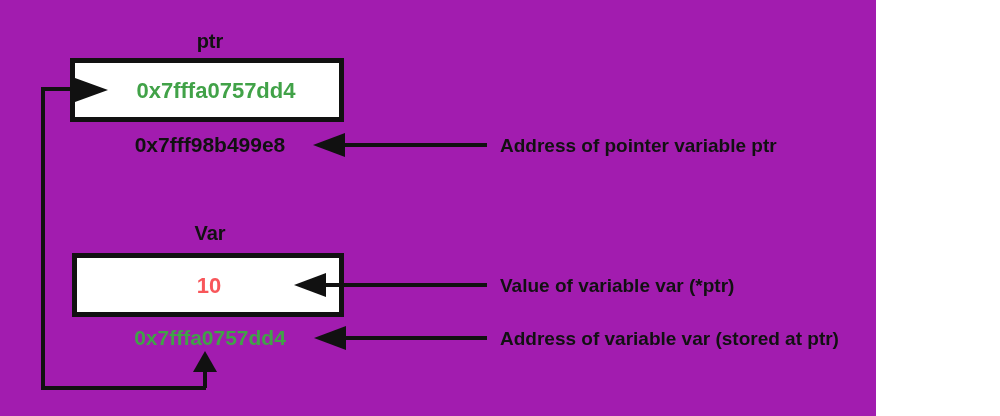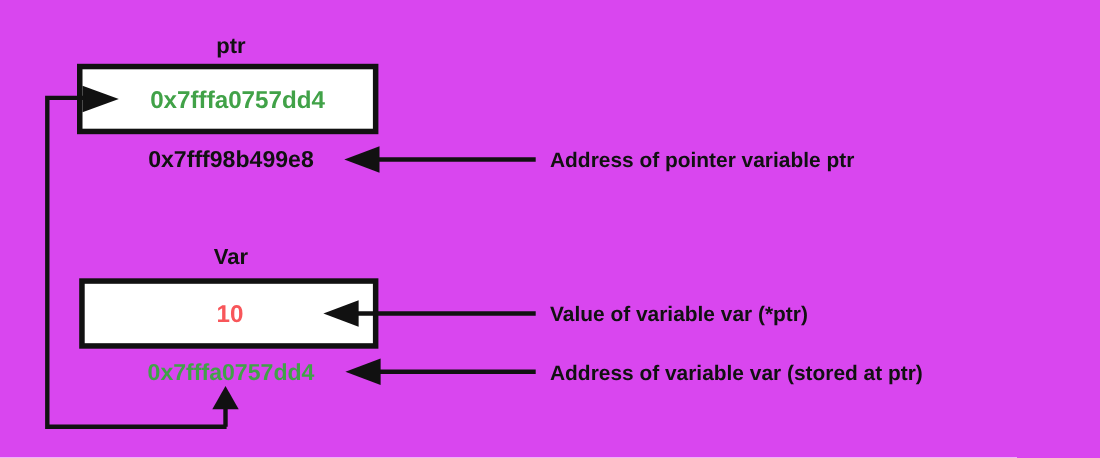--- a/index.html
+++ b/index.html
@@ -8,23 +8,23 @@
     background: #ffffff;
   }
   body {
     width: 1000px;
     height: 416px;
     overflow: hidden;
     font-family: "Liberation Sans", sans-serif;
   }
   #diagram-root {
     position: relative;
-    width: 1000px;
+    width: 876px;
     height: 416px;
-    background: #d946ef;
+    background: #a21caf;
   }
   svg.diagram {
     position: absolute;
     top: 0;
     left: 0;
     width: 1000px;
     height: 416px;
     display: block;
   }
   .box-title {

